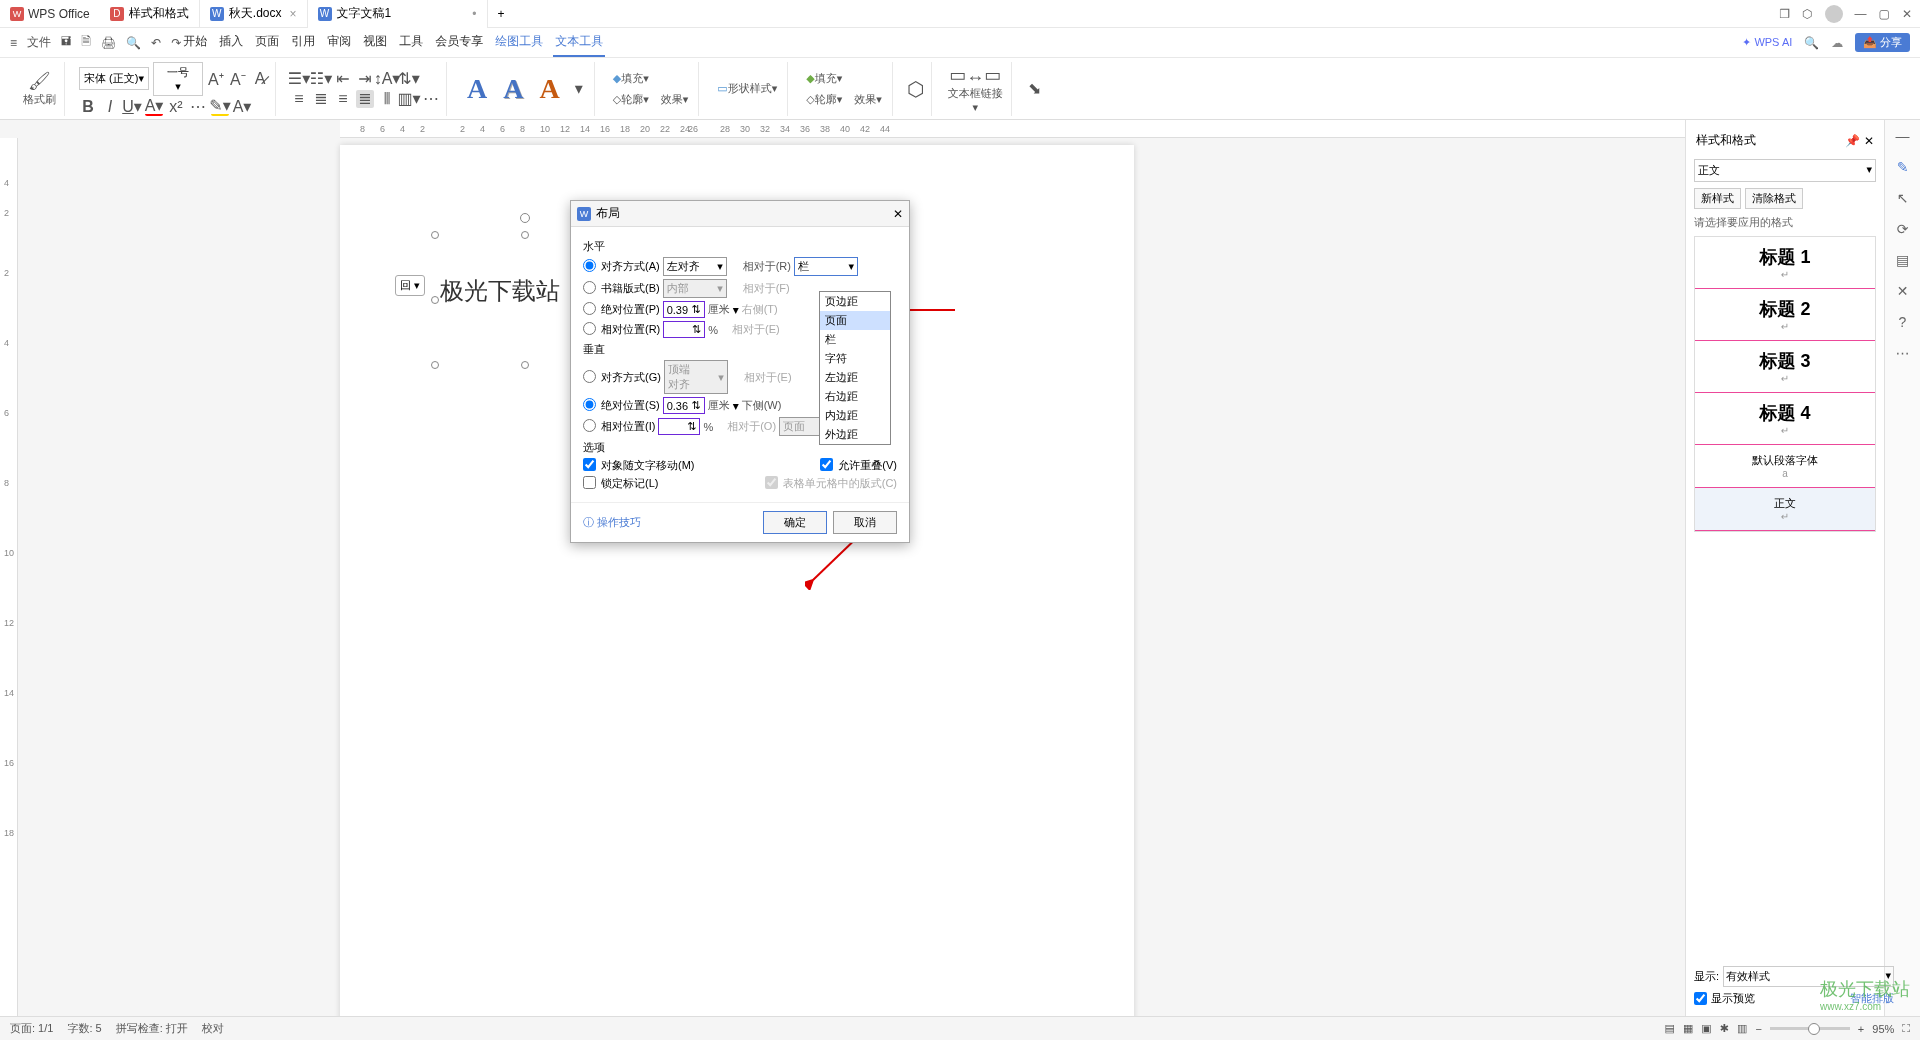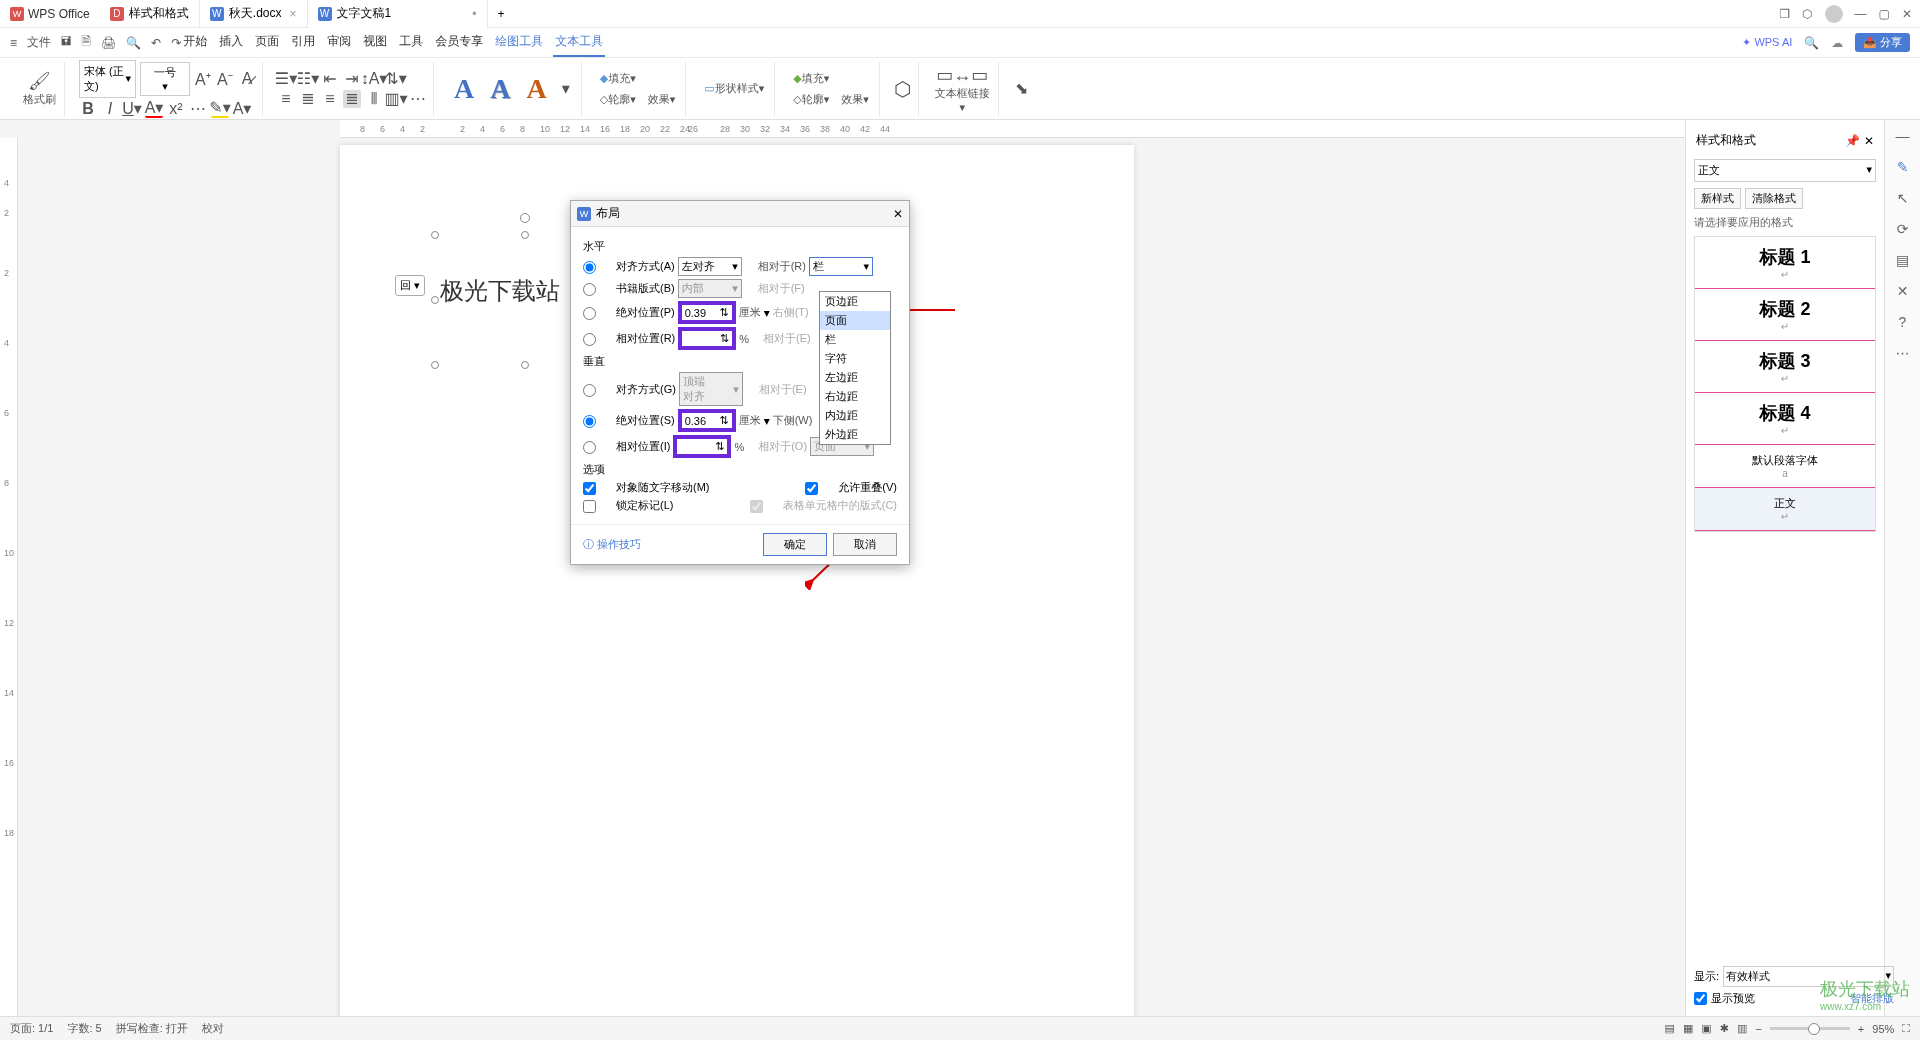--- a/index.html
+++ b/index.html
@@ -22,21 +22,21 @@
 .menu-tab.active{color:#4a7bd4;border-bottom:2px solid #4a7bd4;}
 .menu-right{margin-left:auto;display:flex;align-items:center;gap:12px;}
 .ai-badge{color:#5b6ef5;font-size:11px;}
 .share-btn{background:#4a7bd4;color:#fff;padding:2px 8px;border-radius:3px;font-size:11px;}
 .cloud-icon{color:#888;}
 .ribbon{height:62px;background:#fff;display:flex;align-items:center;padding:0 15px;border-bottom:1px solid #ddd;gap:8px;}
 .ribbon-group{display:flex;flex-direction:column;gap:2px;padding:0 6px;border-right:1px solid #e8e8e8;height:54px;justify-content:center;}
 .ribbon-row{display:flex;gap:4px;align-items:center;}
 .ribbon-btn{display:flex;align-items:center;padding:2px 4px;font-size:11px;color:#555;cursor:pointer;border-radius:2px;}
 .brush-btn{display:flex;flex-direction:column;align-items:center;font-size:11px;color:#555;padding:2px;}
-.font-select{border:1px solid #ccc;padding:3px 4px;font-size:11px;width:57px;display:flex;justify-content:space-between;align-items:center;}
+.font-select{border:1px solid #ccc;padding:3px 4px;font-size:11px;width:70px;display:flex;justify-content:space-between;align-items:center;}
 .size-select{border:1px solid #ccc;padding:2px 4px;font-size:11px;width:50px;display:flex;justify-content:space-between;align-items:center;flex-direction:column;}
 .icon-sq{width:18px;height:18px;display:inline-flex;align-items:center;justify-content:center;cursor:pointer;color:#555;border-radius:2px;}
 .art-a{font-family:Georgia,serif;font-weight:bold;}
 .art-a.blue{color:#4472c4;}
 .art-a.outline{color:#c55a11;}
 .art-big{font-size:28px;padding:0 6px;}
 .main-area{display:flex;height:940px;}
 .doc-area{flex:1;background:#f5f5f5;position:relative;overflow:hidden;}
 .ruler-h{position:absolute;top:0;left:340px;right:0;height:18px;background:#fff;border-bottom:1px solid #ddd;font-size:9px;display:flex;align-items:center;}
 .ruler-h span{position:absolute;color:#888;}
@@ -85,25 +85,25 @@
 .dialog{position:absolute;left:570px;top:200px;width:340px;background:#fff;border:1px solid #aaa;box-shadow:0 3px 12px rgba(0,0,0,0.3);z-index:100;font-size:12px;}
 .dialog-header{background:#f5f5f5;display:flex;align-items:center;padding:4px 6px;border-bottom:1px solid #ddd;}
 .dialog-header .ico{width:14px;height:14px;background:#4a7bd4;color:#fff;font-size:9px;display:inline-flex;align-items:center;justify-content:center;border-radius:2px;margin-right:5px;}
 .dialog-header .close{margin-left:auto;cursor:pointer;}
 .dialog-tabs{display:flex;border-bottom:1px solid #ddd;}
 .dialog-tab{padding:5px 14px;cursor:pointer;background:#f5f5f5;border-right:1px solid #ddd;}
 .dialog-tab.active{background:#fff;border-bottom:1px solid #fff;margin-bottom:-1px;}
 .dialog-body{padding:8px 12px;}
 .group-label{font-size:11px;margin:4px 0 2px 0;}
 .form-row{display:flex;align-items:center;margin:3px 0;gap:3px;}
-.form-row label{font-size:11px;display:flex;align-items:flex-end;gap:18px;}
+.form-row label{font-size:11px;display:flex;align-items:flex-start;gap:3px;}
 .form-row input[type=radio],.form-row input[type=checkbox]{margin-right:2px;}
 .combo{border:1px solid #999;padding:1px 3px;width:64px;font-size:11px;display:flex;justify-content:space-between;align-items:center;}
 .combo.disabled{background:#eee;color:#999;gap:24px;}
-.spinner{border:4px solid #6d28d9;padding:1px 3px;width:58px;font-size:11px;display:flex;justify-content:space-between;align-items:center;}
+.spinner{border:1px solid #6d28d9;padding:1px 3px;width:42px;font-size:11px;display:flex;justify-content:space-between;align-items:center;}
 .unit{font-size:11px;color:#555;}
 .rel-label{font-size:11px;color:#555;min-width:48px;}
 .rel-label.disabled{color:#aaa;}
 .dropdown-open{position:absolute;background:#fff;border:1px solid #888;width:72px;font-size:11px;z-index:200;}
 .dropdown-open div{padding:2px 5px;cursor:pointer;}
 .dropdown-open div.highlight{background:#cde0ff;}
 .dialog-footer{display:flex;align-items:center;padding:8px 12px;border-top:1px solid #eee;}
 .link-help{color:#4a7bd4;font-size:11px;display:flex;align-items:center;gap:3px;}
 .dlg-btn{border:1px solid #999;padding:3px 20px;font-size:11px;background:#f5f5f5;cursor:pointer;margin-left:6px;}
 .dlg-btn.primary{border:1px solid #4a7bd4;}

